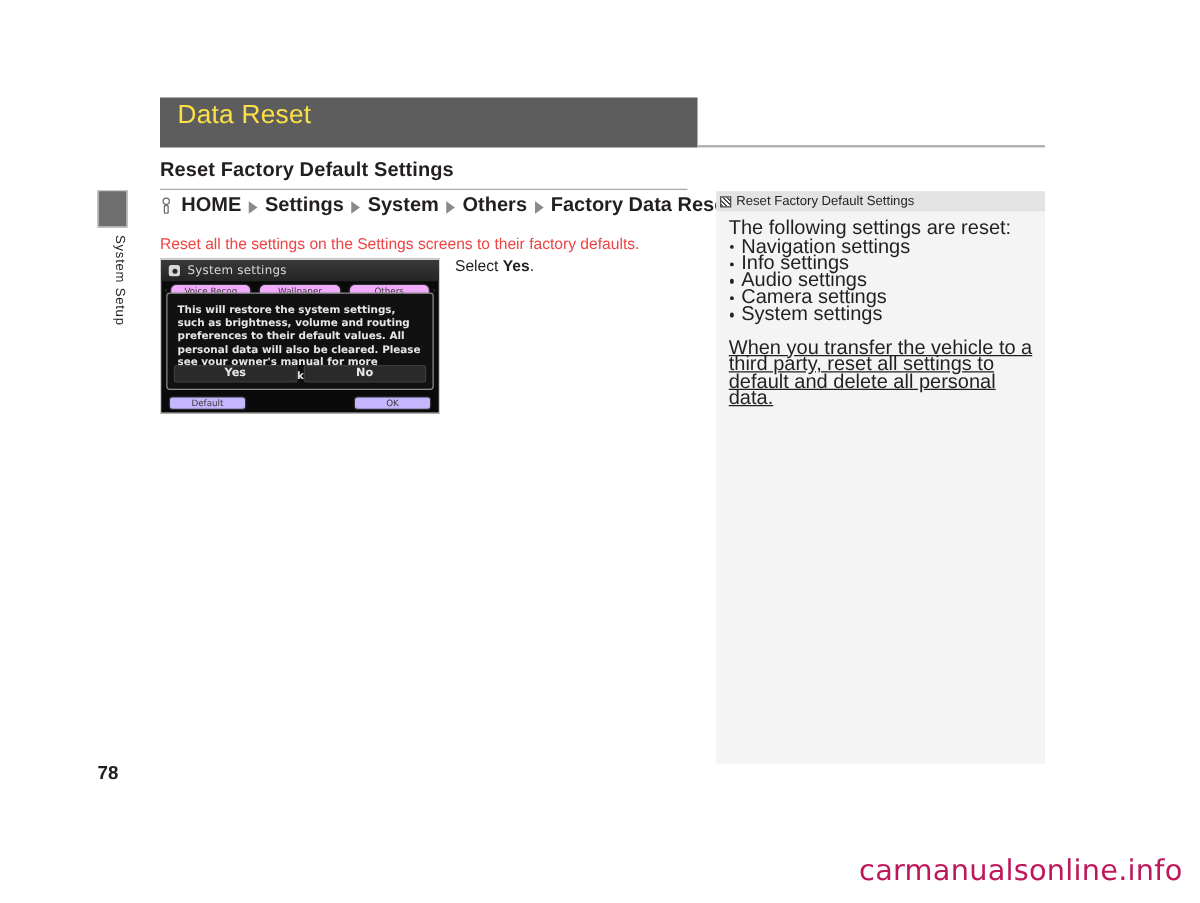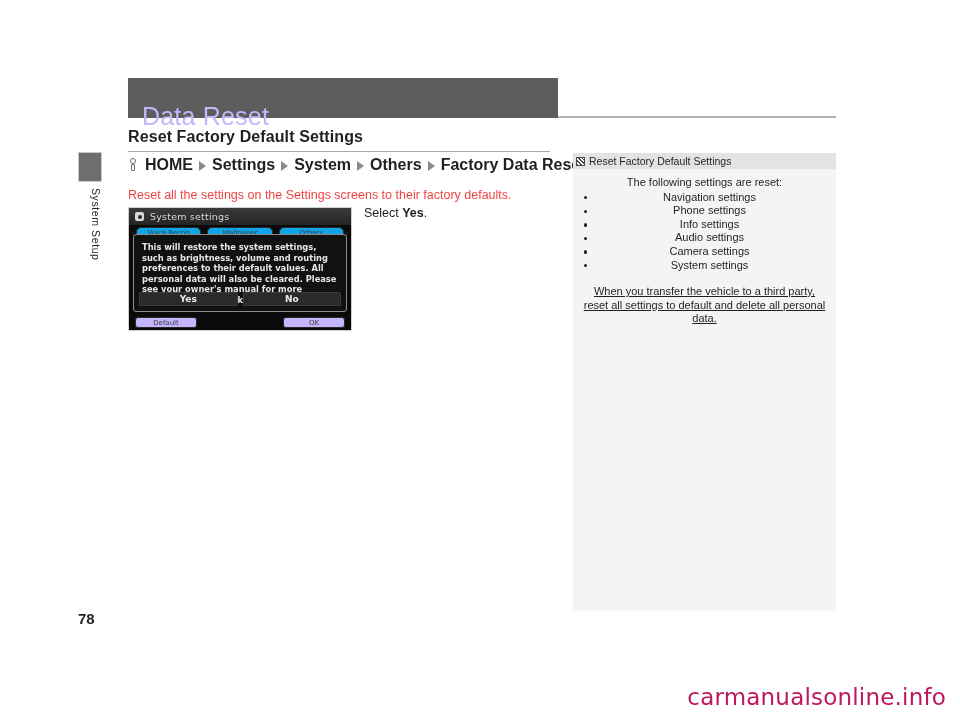--- a/index.html
+++ b/index.html
@@ -45,23 +45,23 @@
     position: absolute;
     left: 128px;
     top: 78px;
     width: 430px;
     height: 40px;
     background: #5d5d5d;
   }
   #page-title {
     position: absolute;
     left: 14px;
-    top: 24px;
-    font-size: 25px;
-    color: #c4b5fd;
+    top: 2px;
+    font-size: 21px;
+    color: #fde047;
     font-weight: 400;
     letter-spacing: .2px;
   }
   #header-rule {
     position: absolute;
     left: 558px;
     top: 116px;
     width: 278px;
     height: 2px;
     background: #b3b3b3;
@@ -204,21 +204,21 @@
     display: flex;
     align-items: center;
     justify-content: space-around;
     padding: 0 4px;
     box-sizing: border-box;
   }
   #bg-tabs .bgtab {
     flex: 1;
     margin: 0 3px;
     height: 12px;
-    background: #0ea5e9;
+    background: #f0abfc;
     border: 1px solid #2c2c2c;
     border-radius: 5px;
     color: #3c3c3c;
     font-size: 7px;
     line-height: 11px;
     text-align: center;
     overflow: hidden;
     white-space: nowrap;
     box-sizing: border-box;
   }
@@ -324,24 +324,23 @@
       repeating-linear-gradient(45deg, #4a4a4a 0 1.2px, #ffffff 1.2px 2.6px);
     border: 1px solid #4a4a4a;
     box-sizing: border-box;
   }
   #side-panel-title {
     font-size: 10.5px;
     color: #231f20;
   }
   #side-panel-body {
     padding: 7px 10px 0 10px;
-    font-size: 11px;
+    font-size: 16px;
     line-height: 13.6px;
     color: #231f20;
-    text-align: center;
   }
   #side-panel-body .lead { margin: 0 0 1px 0; }
   #side-panel-body ul {
     list-style: none;
     margin: 0;
     padding: 0;
   }
   #side-panel-body li {
     position: relative;
     padding-left: 10px;
@@ -447,21 +446,20 @@
 
 <div id="side-panel">
   <div id="side-panel-header">
     <span class="hatch-icon"></span>
     <span id="side-panel-title">Reset Factory Default Settings</span>
   </div>
   <div id="side-panel-body">
     <p class="lead">The following settings are reset:</p>
     <ul>
       <li>Navigation settings</li>
-      <li>Phone settings</li>
       <li>Info settings</li>
       <li>Audio settings</li>
       <li>Camera settings</li>
       <li>System settings</li>
     </ul>
     <div id="side-panel-note">When you transfer the vehicle to a third party, reset all settings to default and delete all personal data.</div>
   </div>
 </div>
 
 <div id="page-number">78</div>

